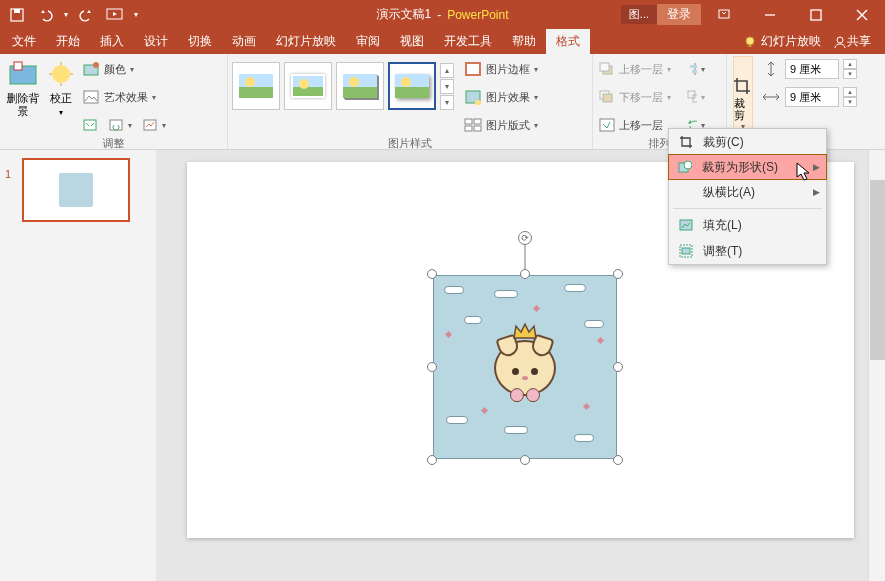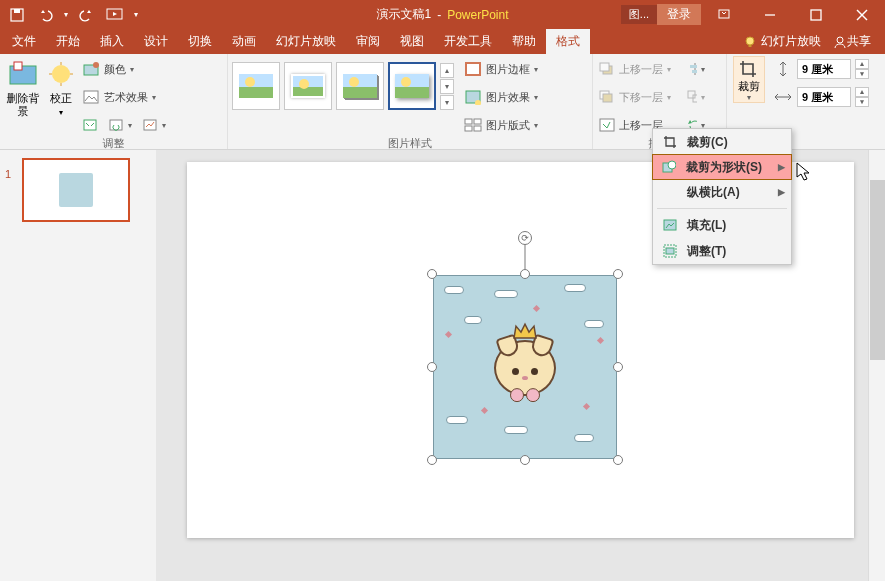--- a/index.html
+++ b/index.html
@@ -40,28 +40,28 @@
   .srow.dim { opacity: .55; }
 
   .style-gal { display: flex; align-items: center; gap: 4px; padding-top: 6px; }
   .thumb { width: 48px; height: 48px; border: 1px solid #c8c8c8; background: #fff; display: flex; align-items: center; justify-content: center; }
   .thumb.sel { border: 1px solid #2a579a; box-shadow: inset 0 0 0 1px #2a579a; }
   .thumb-pic { width: 34px; height: 24px; background: linear-gradient(180deg,#bfe2ff 0 55%,#8abf6a 55% 100%); position: relative; }
   .thumb-pic::after { content:""; position:absolute; width:10px; height:10px; background:#ffe07a; border-radius:50%; top:3px; left:6px;}
   .gal-spin { width: 14px; display: flex; flex-direction: column; gap: 1px; }
   .gal-spin div { height: 15px; border:1px solid #c8c8c8; background:#fff; font-size:8px; display:flex; align-items:center; justify-content:center; color:#666;}
 
-  .spinner { display:flex; align-items:center; gap:4px; height:22px;font-weight:bold;}
+  .spinner { display:flex; align-items:center; gap:4px; height:22px;}
   .sp-ico{ width:20px; height:18px; display:flex; align-items:center; justify-content:center;}
   .sp-input{ width:54px; height:20px; border:1px solid #c8c8c8; background:#fff; padding:0 4px; font-size:11px; display:flex; align-items:center;}
   .sp-btns{ display:flex; flex-direction:column;}
   .sp-btns div{ width:14px; height:10px; border:1px solid #c8c8c8; background:#fff; font-size:7px; display:flex; align-items:center; justify-content:center; color:#666;}
 
   .crop-group { padding-left: 6px; padding-right: 10px; }
-  .crop-btn { width: 32px; display:flex; flex-direction:column; align-items:center; gap:1px; padding-top:2px; border:1px solid #f3d6b3; background:#fdeedb; }
+  .crop-btn { width: 20px; display:flex; flex-direction:column; align-items:center; gap:1px; padding-top:19px; border:1px solid #f3d6b3; background:#fdeedb; }
   .crop-btn .ico{ width:24px; height:20px; display:flex; align-items:center; justify-content:center;}
   .crop-btn .lbl{ font-size:11px; line-height:12px;}
   .crop-btn .tri{ font-size:8px; color:#666;}
 
   
   .workspace { position:absolute; top:150px; bottom:0; left:0; right:0; display:flex; }
   .thumbs-pane{ width:156px; background:#f3f3f3; padding:8px 6px;}
   .slide-num{ font-size:11px; color:#b7472a; position:absolute; left:5px; top:168px;}
   .slide-thumb{ margin-left:16px; width:108px; height:64px; border:2px solid #d05027; background:#fff; display:flex; align-items:center; justify-content:center;}
   .mini-img{ width:34px; height:34px; background:#b9d7e0; border-radius:2px;}
@@ -87,21 +87,21 @@
   .bow::before{left:-2px;} .bow::after{right:-2px;}
 
   .handle{ position:absolute; width:10px; height:10px; border:1px solid #7a7a7a; background:#fff; border-radius:50%;}
   .h-tl{top:-6px;left:-6px;} .h-tr{top:-6px;right:-6px;} .h-bl{bottom:-6px;left:-6px;} .h-br{bottom:-6px;right:-6px;}
   .h-t{top:-6px;left:50%;transform:translateX(-50%);} .h-b{bottom:-6px;left:50%;transform:translateX(-50%);}
   .h-l{left:-6px;top:50%;transform:translateY(-50%);} .h-r{right:-6px;top:50%;transform:translateY(-50%);}
   .rot-line{position:absolute;left:50%;top:-36px;width:1px;height:30px;background:#7a7a7a;transform:translateX(-50%);}
   .rot-handle{position:absolute;left:50%;top:-44px;transform:translateX(-50%);width:14px;height:14px;border:1px solid #7a7a7a;border-radius:50%;background:#fff;display:flex;align-items:center;justify-content:center;font-size:9px;color:#666;}
 
   
-  .dropdown{ position:absolute; top:128px; left:652px; width:140px; background:#f3f3f3; border:1px solid #c8c8c8; box-shadow:2px 2px 6px rgba(0,0,0,.25); z-index:30;font-weight:bold;}
+  .dropdown{ position:absolute; top:128px; left:668px; width:159px; background:#f3f3f3; border:1px solid #c8c8c8; box-shadow:2px 2px 6px rgba(0,0,0,.25); z-index:30;}
   .dd-item{ display:flex; align-items:center; gap:8px; height:26px; padding:0 8px; font-size:12px; color:#333; position:relative;}
   .dd-item.hover{ background:#fca5a5; border:1px solid #a16207; height:26px; margin:-1px; padding:0 7px;}
   .dd-ico{ width:18px; display:flex; align-items:center; justify-content:center; color:#4a6; }
   .dd-sub{ position:absolute; right:6px; font-size:9px; color:#666;}
   .dd-sep{ height:1px; background:#d8d8d8; margin:3px 4px;}
 
   .cursor{ position:absolute; top:162px; left:796px; z-index:40; pointer-events:none;}
 
   .scrollbar-v{ position:absolute; right:0; top:150px; bottom:0; width:17px; background:#f3f3f3; border-left:1px solid #dcdcdc;}
   .sb-thumb{ position:absolute; top:30px; width:15px; left:1px; height:180px; background:#cdcdcd;}

